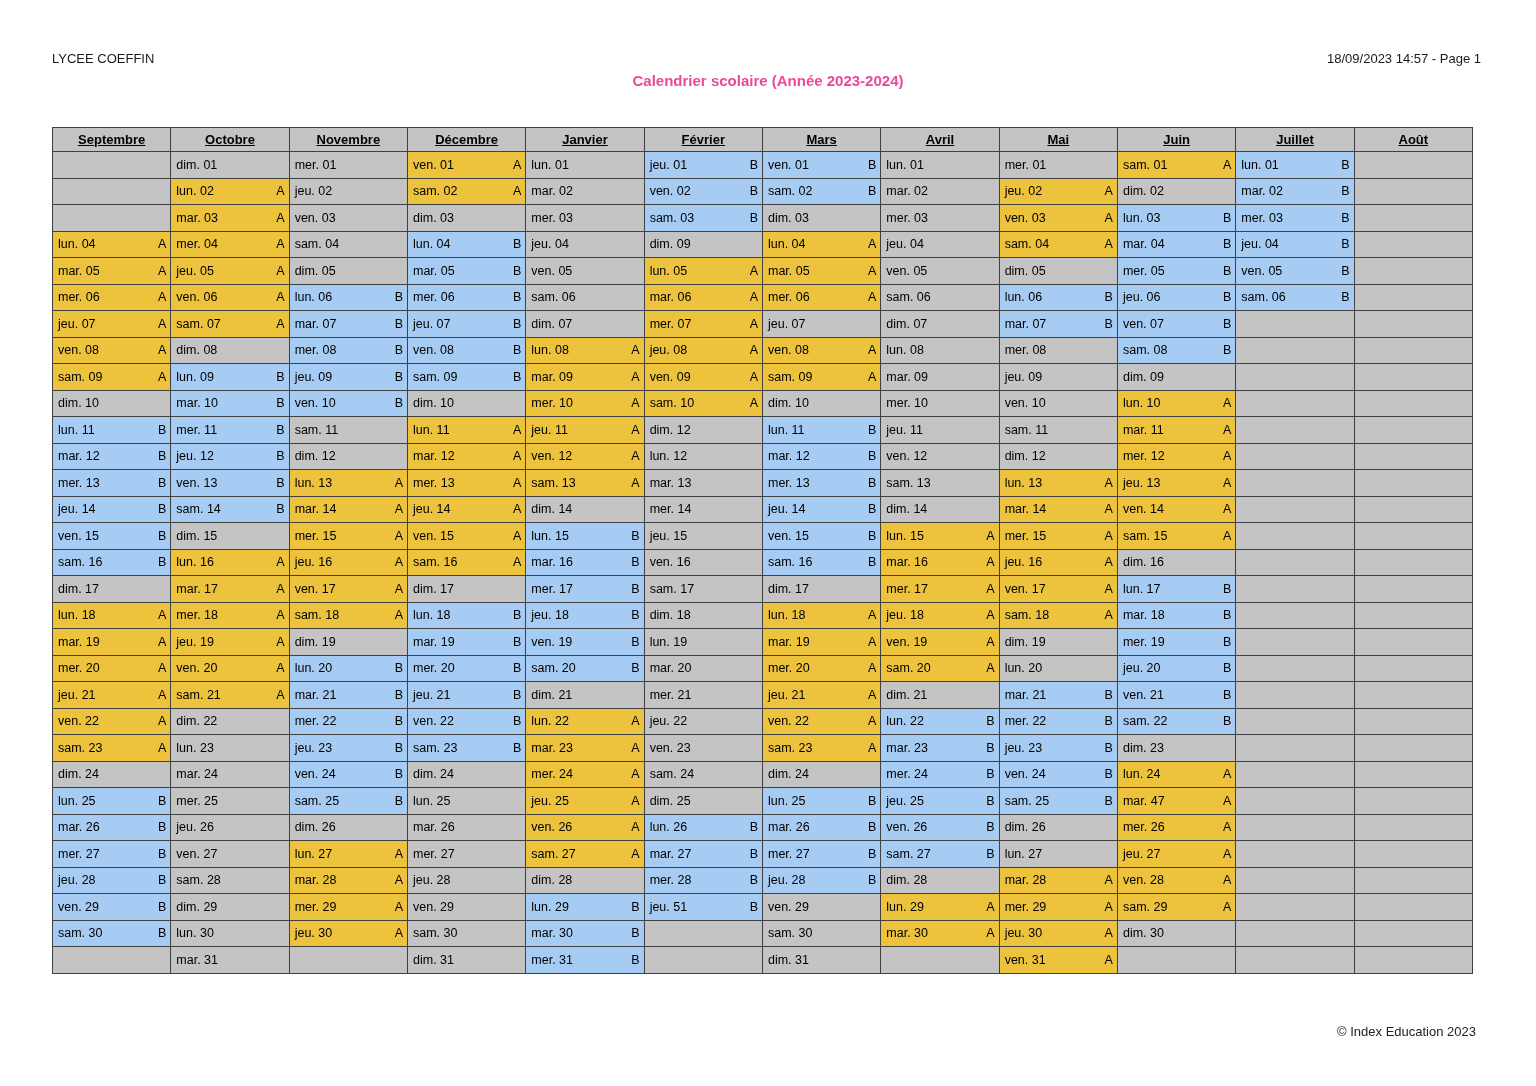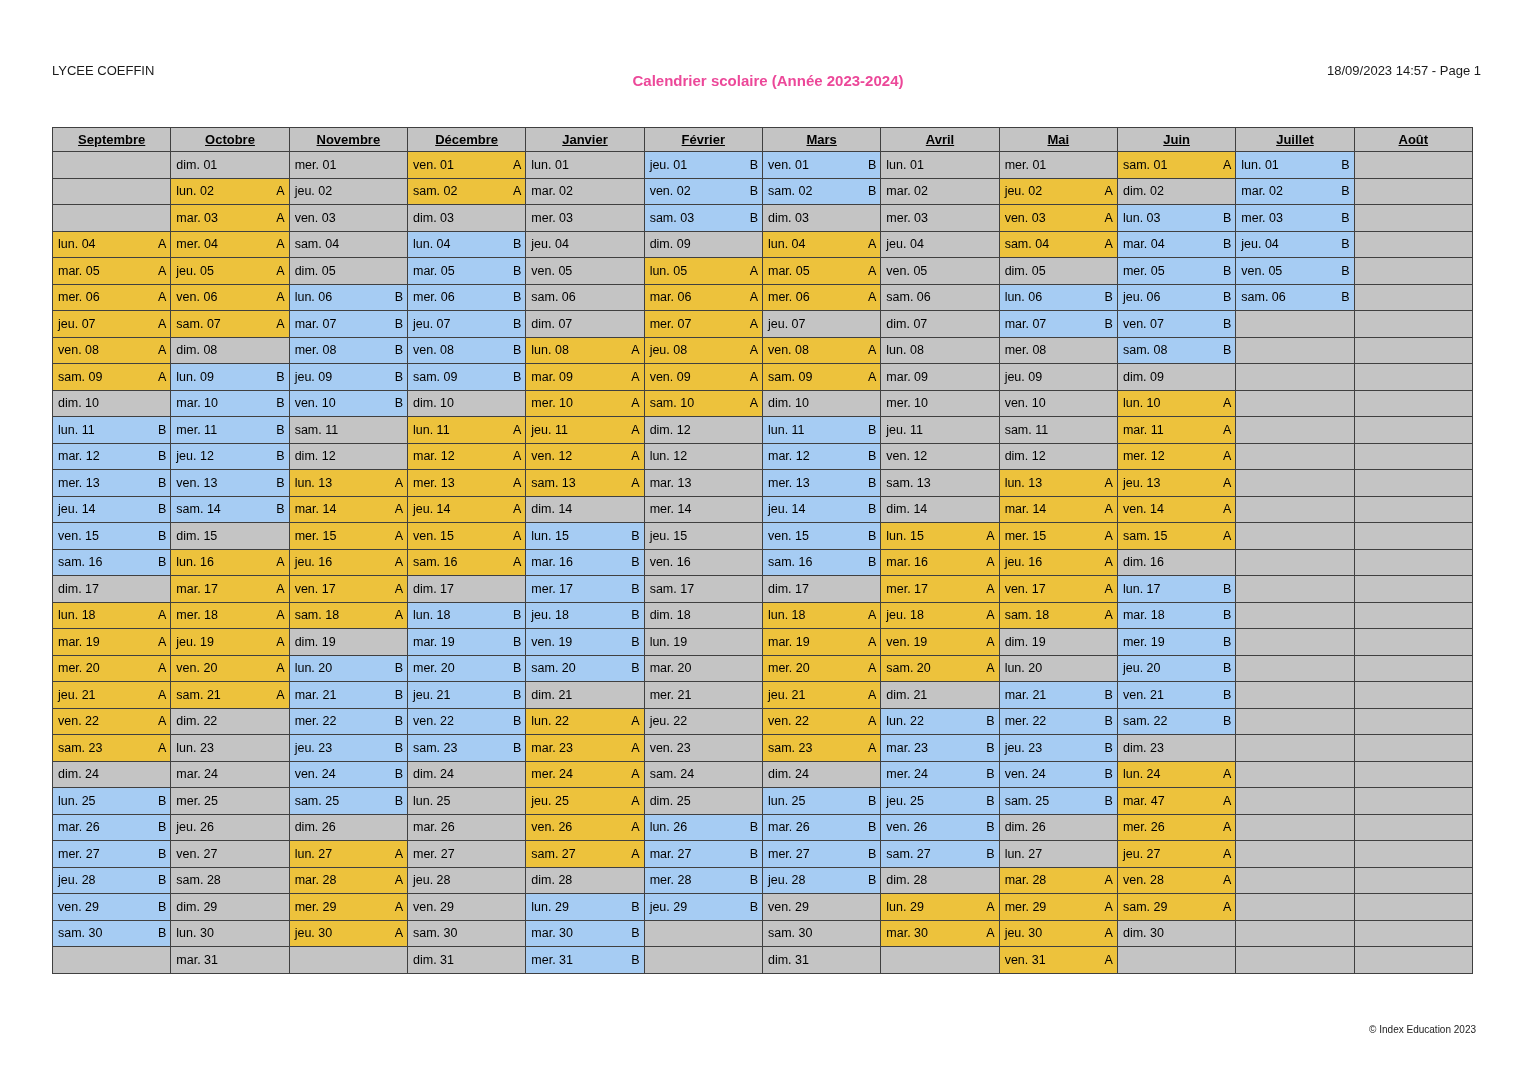--- a/index.html
+++ b/index.html
@@ -17,21 +17,20 @@
   }
   .page-header {
     position: absolute;
     top: 51px;
     left: 52px;
     right: 55px;
     display: flex;
     justify-content: space-between;
     font-size: 13px;
     color: #1a1a1a;
-    margin-top: 12px;
   }
   .page-title {
     position: absolute;
     top: 72px;
     left: 0;
     width: 100%;
     text-align: center;
     font-weight: bold;
     font-size: 15px;
     color: #ec4899;
@@ -71,21 +70,21 @@
     justify-content: space-between;
     align-items: center;
     height: 100%;
   }
   .cell-inner .lbl { padding-left: 5px; white-space: nowrap; }
   .cell-inner .wk  { padding-right: 4px; }
   .footer {
     position: absolute;
     top: 1024px;
     right: 60px;
-    font-size: 10px;
+    font-size: 13px;
     color: #222222;
     margin-left: 20px;
   }
 </style>
 </head>
 <body>
 
 <div class="page">
   <div class="page-header">
     <span>LYCEE COEFFIN</span>
@@ -2210,21 +2209,21 @@
             </div>
           </td>
           <td class="cell b">
             <div class="cell-inner">
               <span class="lbl">lun. 29</span>
               <span class="wk">B</span>
             </div>
           </td>
           <td class="cell b">
             <div class="cell-inner">
-              <span class="lbl">jeu. 29</span>
+              <span class="lbl">jeu. 51</span>
               <span class="wk">B</span>
             </div>
           </td>
           <td class="cell off">
             <div class="cell-inner">
               <span class="lbl">ven. 29</span>
               <span class="wk"></span>
             </div>
           </td>
           <td class="cell a">

